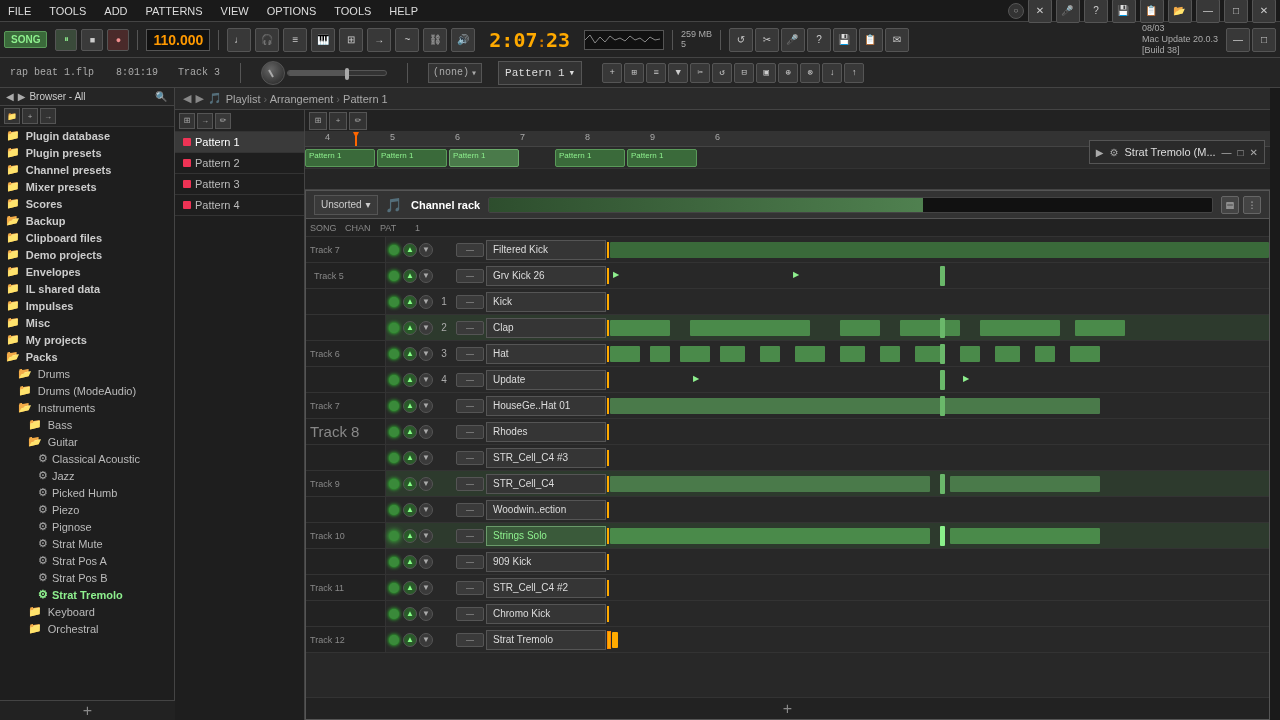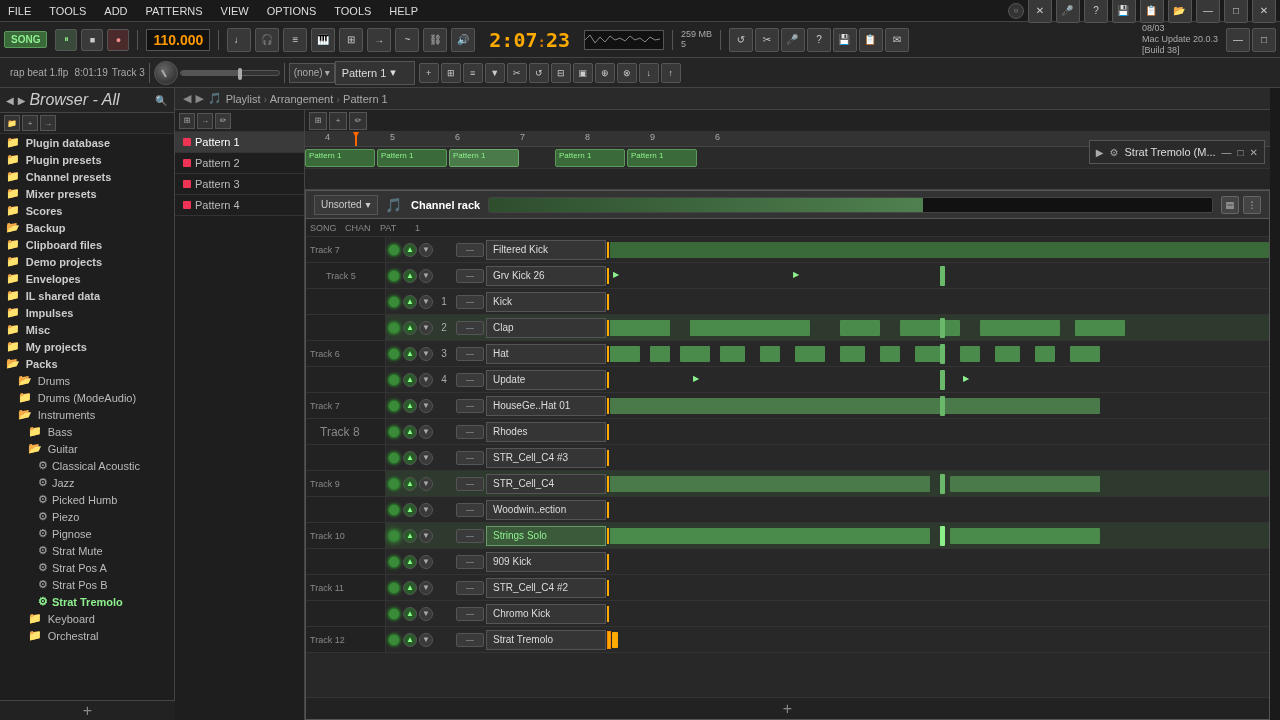--- a/index.html
+++ b/index.html
@@ -100,22 +100,23 @@
       font-family: monospace;
     }
 
     
     #toolbar2 {
       background: #252525;
       height: 30px;
       display: flex;
       align-items: center;
       padding: 0 4px;
-      gap: 0;
+      gap: 16px;
       border-bottom: 1px solid #444;
+      font-family: Liberation Mono, monospace;
     }
 
     
     #main-layout {
       display: flex;
       height: calc(720px - 88px);
     }
 
     
     #sidebar {
@@ -621,21 +622,21 @@
   </div>
 </div>
 
 <div id="main-layout">
 
   <div id="sidebar">
 
     <div class="sidebar-header">
       <div style="font-size:10px;color:#aaa;cursor:pointer;">◀</div>
       <div style="font-size:10px;color:#aaa;cursor:pointer;">▶</div>
-      <div style="font-size:16px;color:#ccc;flex:1;font-style:italic;">Browser - All</div>
+      <div style="font-size:10px;color:#ccc;flex:1;">Browser - All</div>
       <div style="font-size:10px;color:#aaa;cursor:pointer;">🔍</div>
     </div>
 
     <div style="display:flex;align-items:center;padding:2px 4px;gap:2px;background:#222;border-bottom:1px solid #333;">
       <div style="width:16px;height:16px;background:#333;border:1px solid #555;display:flex;align-items:center;justify-content:center;font-size:8px;color:#aaa;cursor:pointer;">📁</div>
       <div style="width:16px;height:16px;background:#333;border:1px solid #555;display:flex;align-items:center;justify-content:center;font-size:8px;color:#aaa;cursor:pointer;">+</div>
       <div style="width:16px;height:16px;background:#333;border:1px solid #555;display:flex;align-items:center;justify-content:center;font-size:8px;color:#aaa;cursor:pointer;">→</div>
     </div>
 
     <div class="sidebar-item category">
@@ -893,21 +894,21 @@
                 <div class="ch-number"></div>
                 <div class="ch-dash">—</div>
                 <div class="ch-name">Filtered Kick</div>
                 <div class="ch-volume-bar" style="background:#ffaa00;"></div>
                 <div class="ch-pattern-area" style="position:relative;">
                   <div style="position:absolute;left:0;top:5px;right:0;height:16px;background:#3a6a3a;border-radius:1px;"></div>
                 </div>
               </div>
 
               <div class="channel-row" style="display:flex;align-items:center;">
-                <div style="width:80px;background:#222;border-right:1px solid #333;height:100%;display:flex;align-items:center;padding:0 20px;font-size:9px;color:#888;flex-shrink:0;">Track 5</div>
+                <div style="width:80px;background:#222;border-right:1px solid #333;height:100%;display:flex;align-items:center;padding:0 8px;font-size:9px;color:#888;flex-shrink:0;">Track 5</div>
                 <div class="ch-led"></div>
                 <div class="ch-btn green">▲</div>
                 <div class="ch-btn">▼</div>
                 <div class="ch-number"></div>
                 <div class="ch-dash">—</div>
                 <div class="ch-name">Grv Kick 26</div>
                 <div class="ch-volume-bar" style="background:#ffaa00;"></div>
                 <div class="ch-pattern-area" style="position:relative;">
                   <div class="ch-arrow" style="position:absolute;left:0;top:5px;">▶</div>
                   <div class="ch-arrow" style="position:absolute;left:180px;top:5px;">▶</div>
@@ -1004,21 +1005,21 @@
                 <div class="ch-dash">—</div>
                 <div class="ch-name">HouseGe..Hat 01</div>
                 <div class="ch-volume-bar" style="background:#ffaa00;"></div>
                 <div class="ch-pattern-area" style="position:relative;">
                   <div style="position:absolute;left:0;top:5px;width:490px;height:16px;background:#4a7a4a;border-radius:1px;"></div>
                   <div style="position:absolute;left:330px;top:3px;width:5px;height:20px;background:#6ab86a;border-radius:1px;"></div>
                 </div>
               </div>
 
               <div class="channel-row" style="display:flex;align-items:center;">
-                <div style="width:80px;background:#222;border-right:1px solid #333;height:100%;display:flex;align-items:center;padding:0 14px;font-size:12px;color:#888;flex-shrink:0;">Track 8</div>
+                <div style="width:80px;background:#222;border-right:1px solid #333;height:100%;display:flex;align-items:center;padding:0 4px;font-size:15px;color:#888;flex-shrink:0;">Track 8</div>
                 <div class="ch-led"></div>
                 <div class="ch-btn green">▲</div>
                 <div class="ch-btn">▼</div>
                 <div class="ch-number"></div>
                 <div class="ch-dash">—</div>
                 <div class="ch-name">Rhodes</div>
                 <div class="ch-volume-bar" style="background:#ffaa00;"></div>
                 <div class="ch-pattern-area"></div>
               </div>
 

